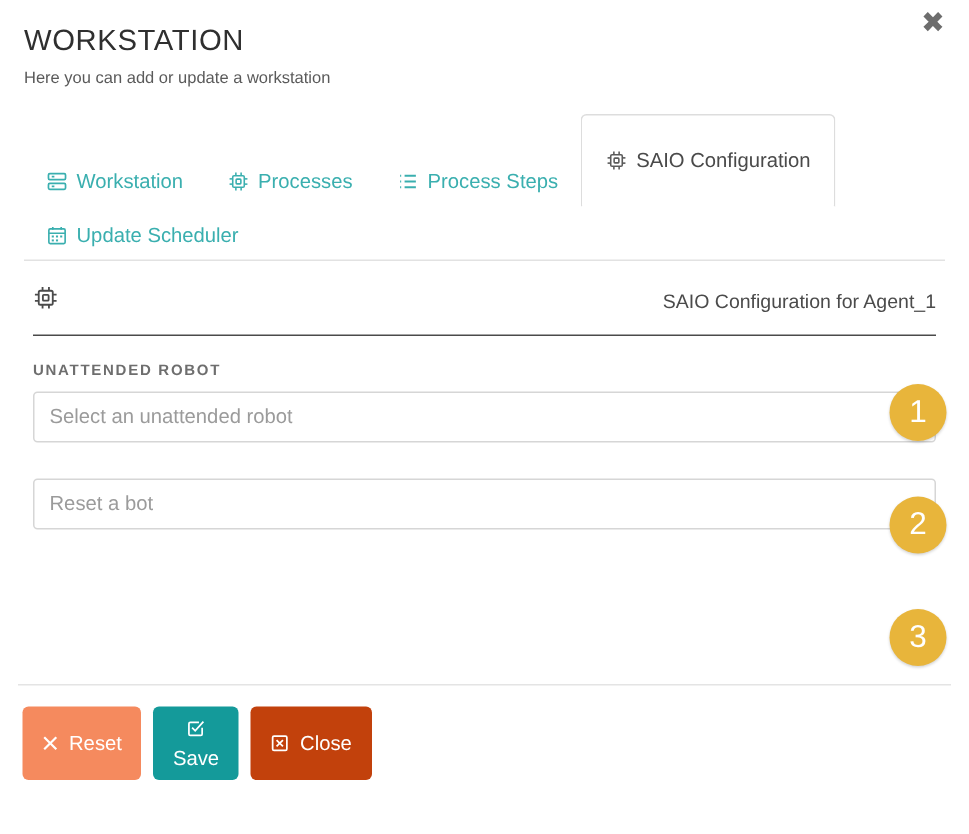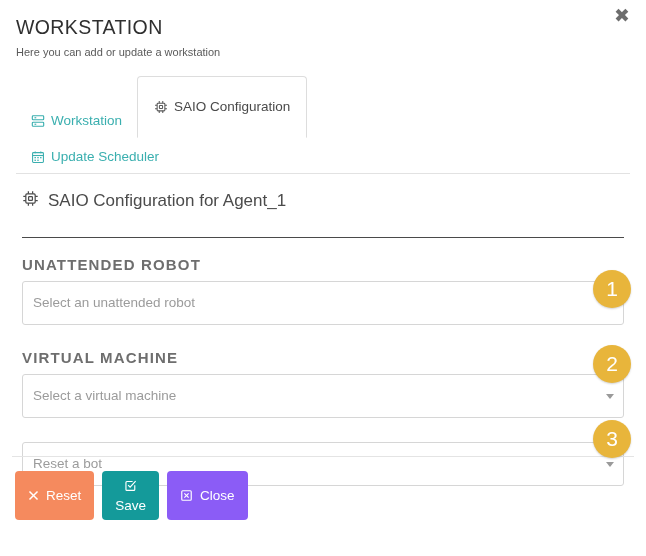--- a/index.html
+++ b/index.html
@@ -109,45 +109,46 @@
   }
 
   
   .section {
     margin: 16px 22px 0 22px;
   }
   .section-title {
     display: flex;
     align-items: center;
     gap: 9px;
-    font-size: 17px;
+    font-size: 13px;
     color: #4b4b4b;
     font-weight: 400;
-    padding-bottom: 25px;
+    padding-bottom: 13px;
     border-bottom: 1.6px solid #4a4a4a;
+    justify-content: space-between;
   }
 
   
   .form {
     margin: 18px 22px 0 22px;
     position: relative;
   }
   .field { margin-bottom: 24px; }
   .field:last-child { margin-bottom: 0; }
   .field-label {
-    font-size: 15px;
+    font-size: 10px;
     font-weight: bold;
     letter-spacing: 1.15px;
     color: #6e6e6e;
     text-transform: uppercase;
     margin-bottom: 8px;
   }
   .select-box {
     position: relative;
-    height: 44px;
+    height: 34px;
     border: 1px solid #d6d6d6;
     border-radius: 3px;
     background: #ffffff;
     display: flex;
     align-items: center;
     padding: 0 26px 0 10px;
     cursor: pointer;
     text-align: center;
   }
   .select-placeholder {
@@ -218,21 +219,21 @@
     padding: 8px 13px;
     font-size: 13.5px;
     color: #ffffff;
     cursor: pointer;
     line-height: 1;
     font-family: "Liberation Sans", sans-serif;
   }
   .btn svg { display: block; }
   .btn-reset { background: #f58a5e; }
   .btn-save  { background: #149a9a; flex-direction: column; }
-  .btn-close { background: #8b5cf6; }
+  .btn-close { background: #c2410c; }
 </style>
 </head>
 <body>
 
 <div class="close-x">✖</div>
 
 <div class="header">
   <h1 class="page-title">WORKSTATION</h1>
   <p class="page-subtitle">Here you can add or update a workstation</p>
 </div>
@@ -246,21 +247,51 @@
         <svg width="14" height="14" viewBox="0 0 16 16" fill="none" stroke="#3aafaf" stroke-width="1.3">
           <rect x="1.5" y="2" width="13" height="4.6" rx="1"></rect>
           <rect x="1.5" y="9.4" width="13" height="4.6" rx="1"></rect>
           <line x1="4" y1="4.3" x2="6" y2="4.3"></line>
           <line x1="4" y1="11.7" x2="6" y2="11.7"></line>
         </svg>
       </span>
       <span>Workstation</span>
     </div>
 
-
+    <div class="tab">
+      <span class="ic">
+        <svg width="14" height="14" viewBox="0 0 16 16" fill="none" stroke="#3aafaf" stroke-width="1.2">
+          <rect x="3.6" y="3.6" width="8.8" height="8.8" rx="1"></rect>
+          <rect x="6.2" y="6.2" width="3.6" height="3.6" rx="0.6"></rect>
+          <line x1="6" y1="1.2" x2="6" y2="3.6"></line>
+            <line x1="10" y1="1.2" x2="10" y2="3.6"></line>
+          <line x1="6" y1="12.4" x2="6" y2="14.8"></line>
+            <line x1="10" y1="12.4" x2="10" y2="14.8"></line>
+          <line x1="1.2" y1="6" x2="3.6" y2="6"></line>
+            <line x1="1.2" y1="10" x2="3.6" y2="10"></line>
+          <line x1="12.4" y1="6" x2="14.8" y2="6"></line>
+            <line x1="12.4" y1="10" x2="14.8" y2="10"></line>
+        </svg>
+      </span>
+      <span>Processes</span>
+    </div>
+
+    <div class="tab">
+      <span class="ic">
+        <svg width="14" height="14" viewBox="0 0 16 16" fill="none" stroke="#3aafaf" stroke-width="1.4">
+          <line x1="5.4" y1="3.6" x2="14" y2="3.6"></line>
+          <line x1="5.4" y1="8" x2="14" y2="8"></line>
+          <line x1="5.4" y1="12.4" x2="14" y2="12.4"></line>
+          <line x1="2" y1="3.6" x2="2.8" y2="3.6"></line>
+          <line x1="2" y1="8" x2="2.8" y2="8"></line>
+          <line x1="2" y1="12.4" x2="2.8" y2="12.4"></line>
+        </svg>
+      </span>
+      <span>Process Steps</span>
+    </div>
 
     <div class="tab active">
       <span class="ic">
         <svg width="14" height="14" viewBox="0 0 16 16" fill="none" stroke="#5a5a5a" stroke-width="1.2">
           <rect x="3.6" y="3.6" width="8.8" height="8.8" rx="1"></rect>
           <rect x="6.2" y="6.2" width="3.6" height="3.6" rx="0.6"></rect>
           <line x1="6" y1="1.2" x2="6" y2="3.6"></line>
             <line x1="10" y1="1.2" x2="10" y2="3.6"></line>
           <line x1="6" y1="12.4" x2="6" y2="14.8"></line>
             <line x1="10" y1="12.4" x2="10" y2="14.8"></line>
@@ -320,27 +351,20 @@
 <div class="form">
 
   <div class="field">
     <div class="field-label">UNATTENDED ROBOT</div>
     <div class="select-box">
       <span class="select-placeholder">Select an unattended robot</span>
       <span class="caret"></span>
     </div>
   </div>
 
-  <div class="field">
-    <div class="field-label">VIRTUAL MACHINE</div>
-    <div class="select-box">
-      <span class="select-placeholder">Select a virtual machine</span>
-      <span class="caret"></span>
-    </div>
-  </div>
 
   <div class="field">
     <div class="select-box">
       <span class="select-placeholder">Reset a bot</span>
       <span class="caret"></span>
     </div>
   </div>
 
   <div class="badge" id="badge-1">1</div>
   <div class="badge" id="badge-2">2</div>

